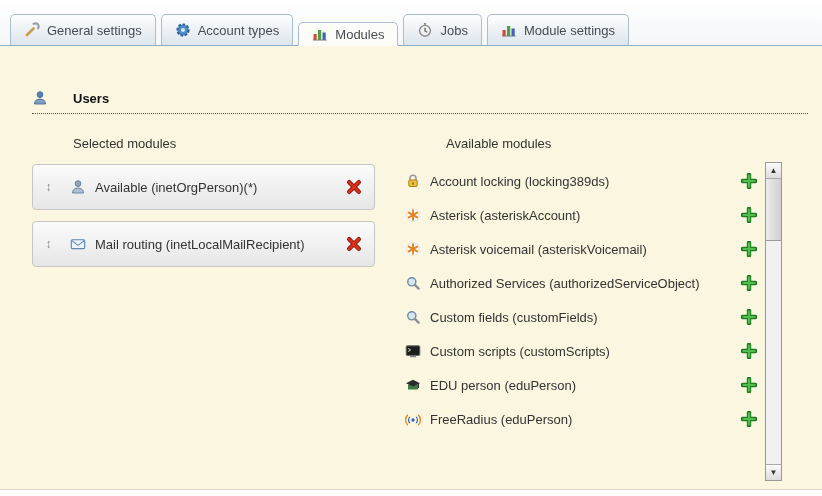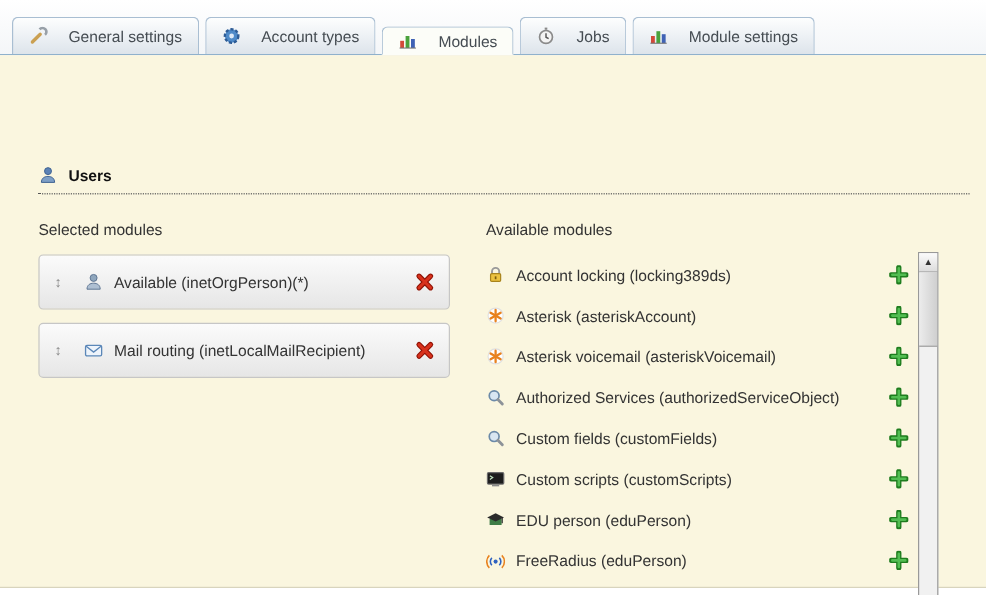--- a/index.html
+++ b/index.html
@@ -11,21 +11,21 @@
     font-size: 13px; color: #333;
   }
   
   .tabbar {
     display: flex; align-items: flex-end;
     height: 46px; padding-left: 10px;
     border-bottom: 1px solid #8fb1cc;
     background: linear-gradient(#ffffff, #f4f6f8);
   }
   .tab {
-    display: inline-flex; align-items: center; gap: 17px;
+    display: inline-flex; align-items: center; gap: 7px;
     height: 31px; padding: 0 13px; margin-right: 5px;
     border: 1px solid #a9bed2; border-bottom: none;
     border-radius: 5px 5px 0 0;
     background: linear-gradient(#fdfefe, #dde4eb);
     color: #454c52; cursor: pointer; white-space: nowrap;
   }
   .tab.active {
     height: 24px;
     background: #fcfdf8;
     border-bottom: 1px solid #fcfdf8;
@@ -35,29 +35,29 @@
   .icon16 { width: 16px; height: 16px; display: inline-block; flex: 0 0 16px; }
   
   .content {
     height: 444px;
     background: #faf6df;
     border-bottom: 1px solid #d8d4bd;
     padding: 44px 14px 0 32px;
     position: relative;
   }
   .section-header {
-    display: flex; align-items: center; gap: 9px;
+    display: flex; align-items: center; gap: 25px;
     width: 776px; padding-bottom: 7px;
     border-bottom: 1px dotted #555;
-    font-weight: bold; color: #111; margin-top: 48px;
+    font-weight: bold; color: #111;
   }
   .columns { display: flex; margin-top: 22px; }
   .col-left { width: 343px; flex: 0 0 343px; }
   .col-right { margin-left: 30px; width: 352px; flex: 0 0 352px; }
-  .col-heading { color: #333; margin-bottom: 12px; height: 16px; }
+  .col-heading { color: #333; margin-bottom: 12px; height: 16px; margin-left: 41px; }
   
   .module-box {
     height: 46px; display: flex; align-items: center;
     padding: 0 12px 0 8px; margin-bottom: 11px;
     border: 1px solid #c6c6c6; border-radius: 4px;
     background: linear-gradient(#fbfbfb, #e6e6e6);
     cursor: move;
   }
   .drag-handle { color: #8a8a8a; font-size: 12px; width: 15px; text-align: center; cursor: move; }
   .module-box .m-icon { margin: 0 9px 0 14px; }

